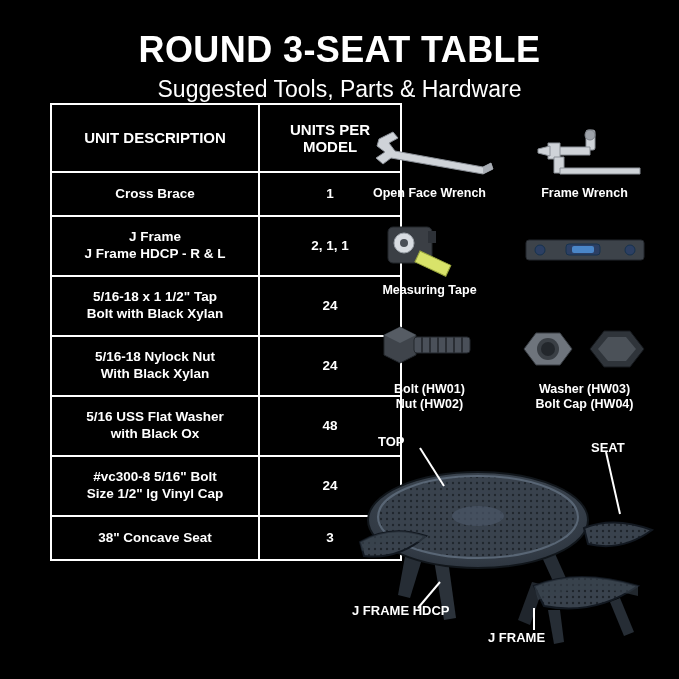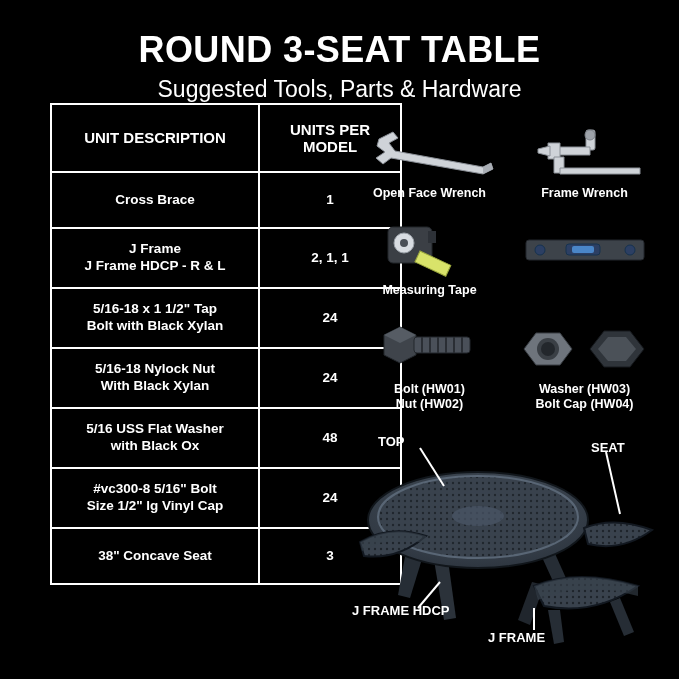--- a/index.html
+++ b/index.html
@@ -62,21 +62,21 @@
     height: 66px;
     line-height: 1.15;
   }
   .spec-table td {
     font-size: 13.5px;
     font-weight: bold;
     line-height: 1.25;
   }
   .col-desc { width: 198px; }
   .col-units { width: 132px; }
-  .row-1line { height: 56px; }
+  .row-1line { height: 44px; }
   .row-2line { height: 60px; }
 
   
   .tools {
     position: absolute;
     left: 352px;
     top: 124px;
     width: 318px;
   }
   .tool-row {

